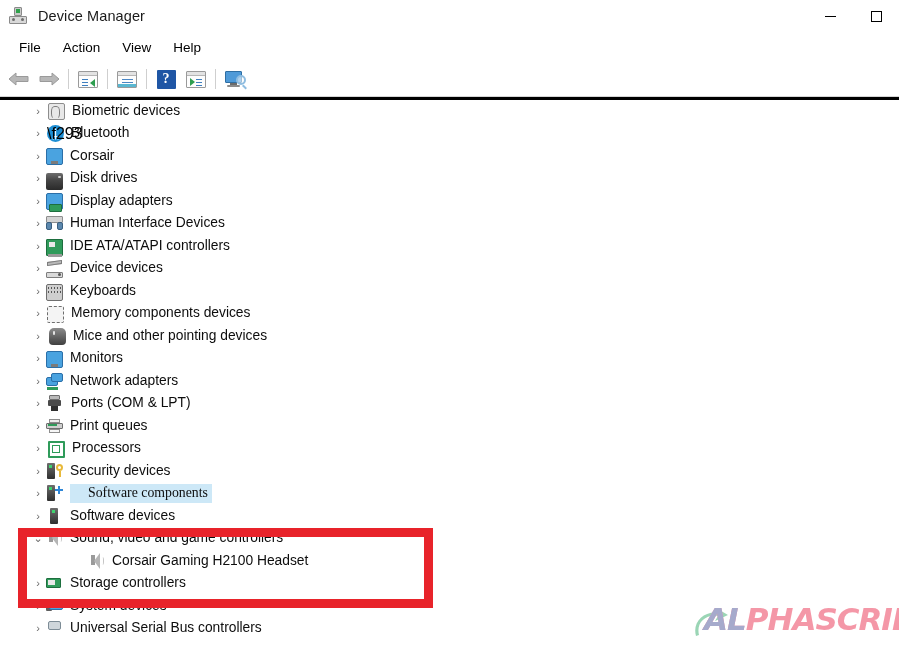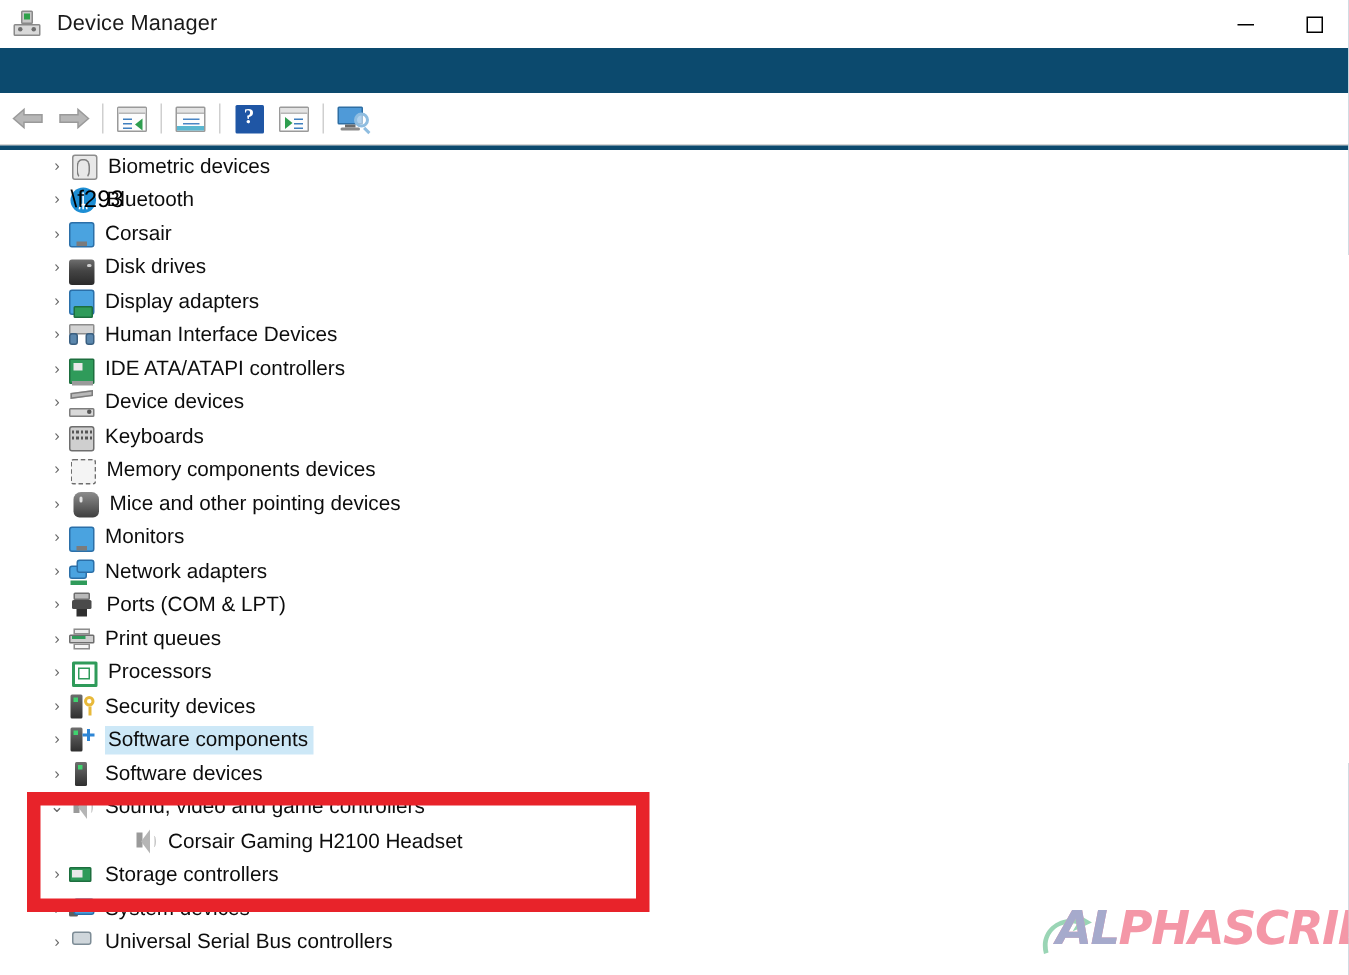--- a/index.html
+++ b/index.html
@@ -6,21 +6,21 @@
   html, body {
     width: 899px; height: 650px;
     overflow: hidden;
     background: #ffffff;
     font-family: "Liberation Sans", sans-serif;
     -webkit-font-smoothing: antialiased;
   }
   #app {
     position: relative;
     width: 899px; height: 650px;
-    background: #0c4a6e;
+    background: #000000;
   }
 
   
   .titlebar {
     position: absolute; left: 0; top: 0;
     width: 899px; height: 32px;
     background: #ffffff;
     display: flex; align-items: center;
   }
   .title-icon {
@@ -209,21 +209,21 @@
     margin-right: 7px; position: relative;
   }
   .row .lbl {
     font-size: 13.8px; color: #0d0d0d;
     line-height: 1; padding: 2px 3px 3px 0;
   }
   .row.lvl1 { padding-left: 30px; }
   .row.lvl2 { padding-left: 88px; }
   .row.selected .lbl {
     background: #cde8f7;
-    padding-left: 2px; padding-right: 4px;
+    padding-left: 18px; padding-right: 4px; font-family: Liberation Serif, serif;
   }
 
   
   .ic-biometric {
     background: #e8e8e8; border: 1px solid #8d8d8d; border-radius: 2px;
     width: 13px; height: 16px; margin-left: 2px; position: relative;
   }
   .ic-biometric::after {
     content: ""; position: absolute; left: 2px; top: 2px;
     width: 7px; height: 11px; border-radius: 40%;
@@ -527,20 +527,26 @@
     <div class="win-controls">
       <div class="win-btn">
         <span class="min-glyph"></span>
       </div>
       <div class="win-btn">
         <span class="max-glyph"></span>
       </div>
     </div>
   </div>
 
+  <div class="menubar">
+    <div class="menu-item">File</div>
+    <div class="menu-item">Action</div>
+    <div class="menu-item">View</div>
+    <div class="menu-item">Help</div>
+  </div>
 
   <div class="toolbar">
 
     <div class="tb-btn">
       <span class="arrow">
         <svg width="22" height="16" viewBox="0 0 22 16">
           <polygon points="1,8 8,2 8,5.5 20,5.5 20,10.5 8,10.5 8,14" fill="#b7b7b7" stroke="#9a9a9a" stroke-width="1"></polygon>
         </svg>
       </span>
     </div>

